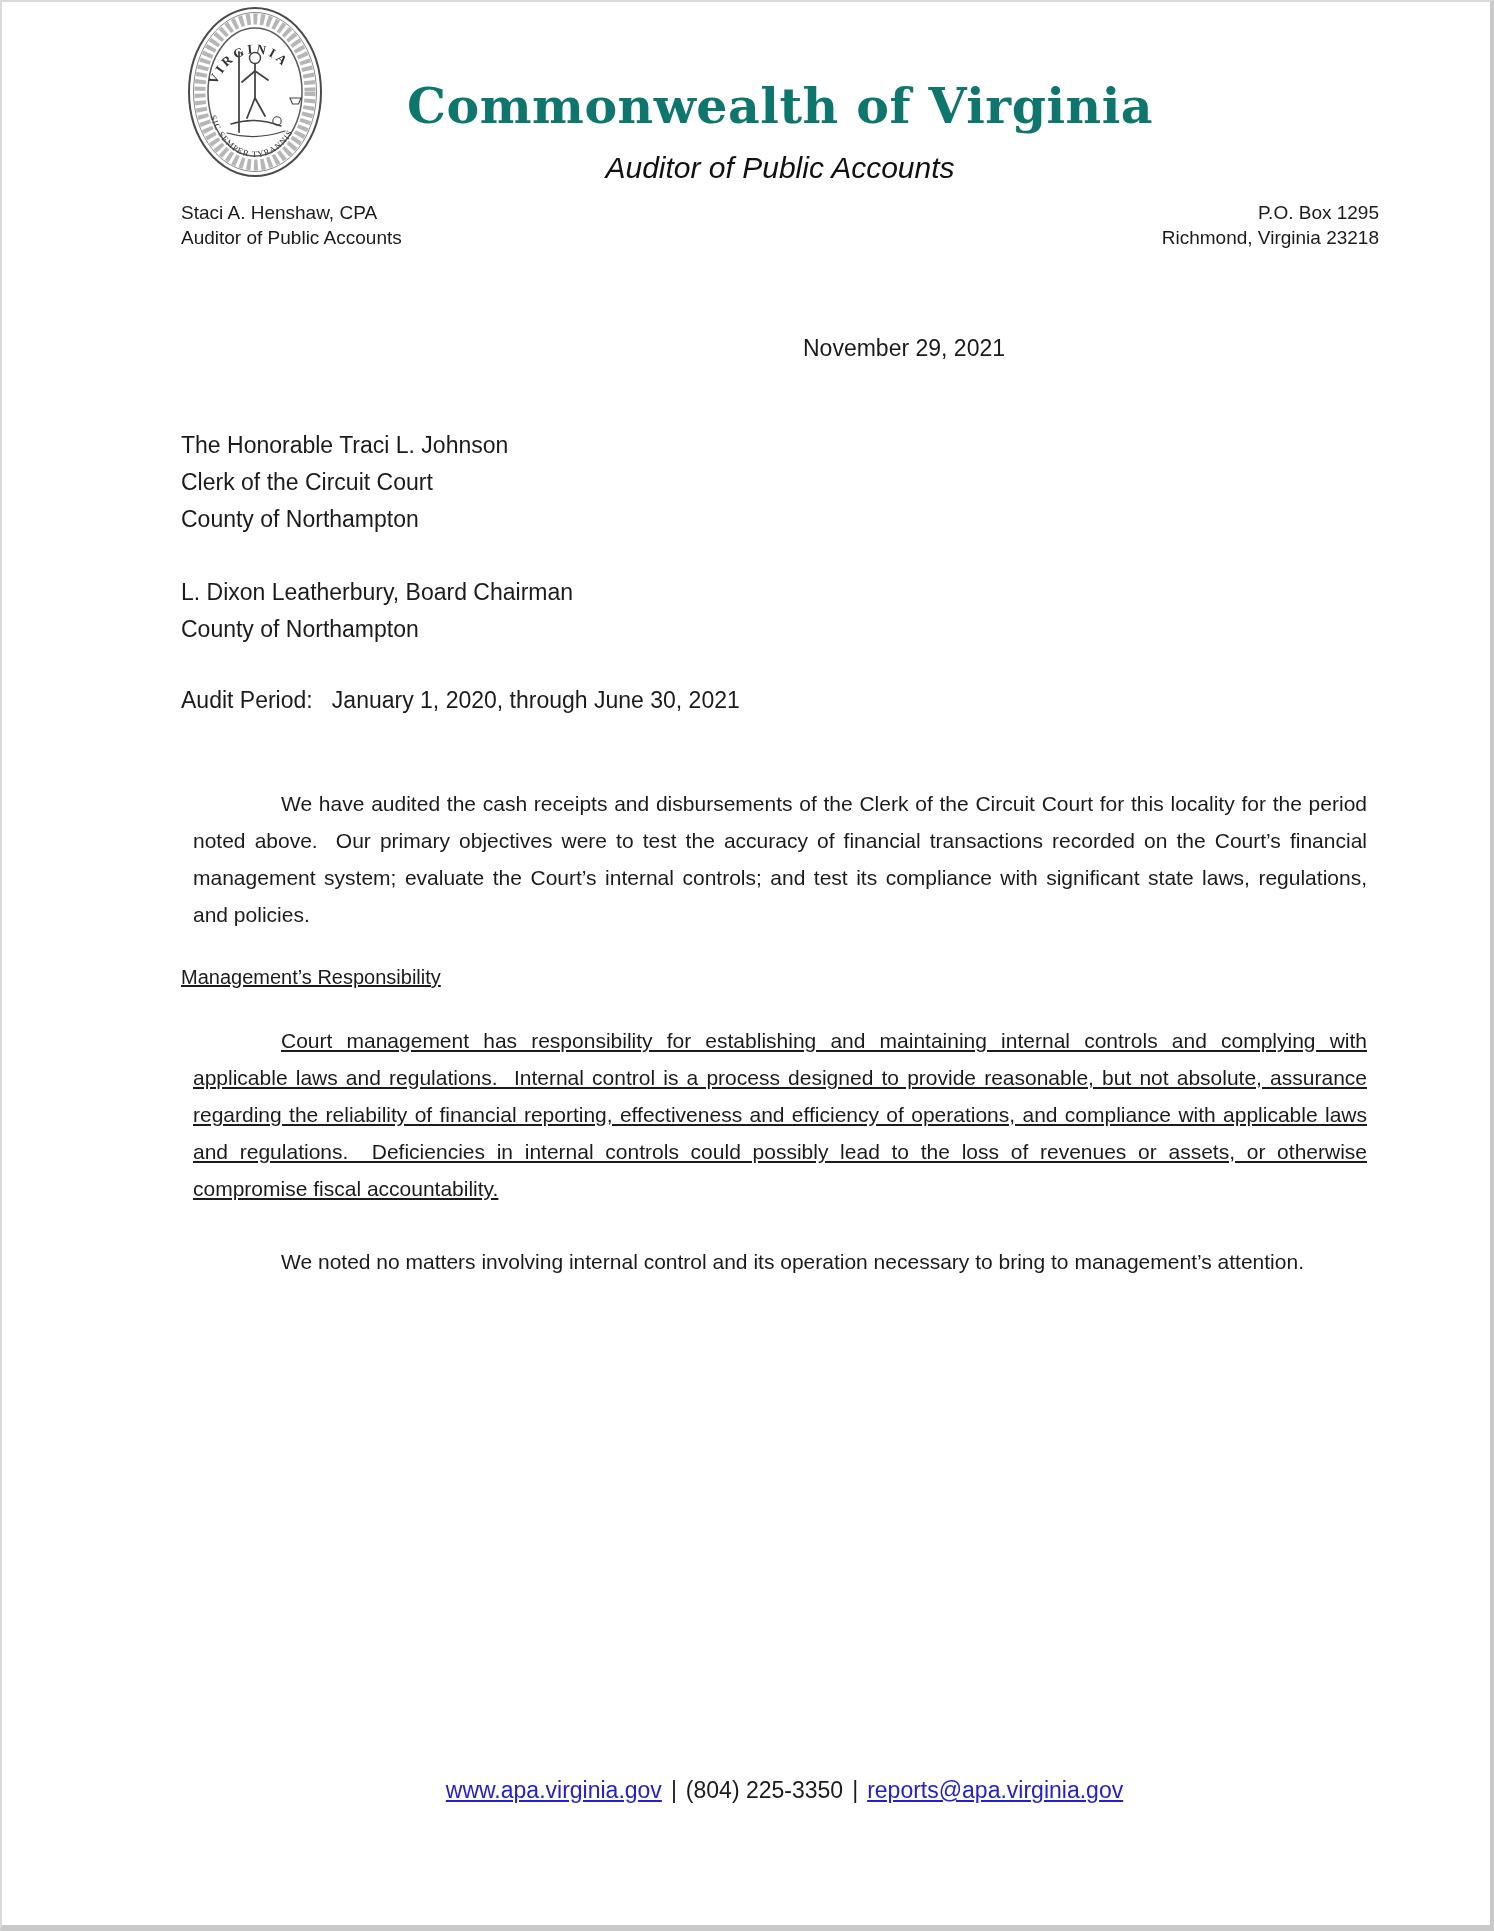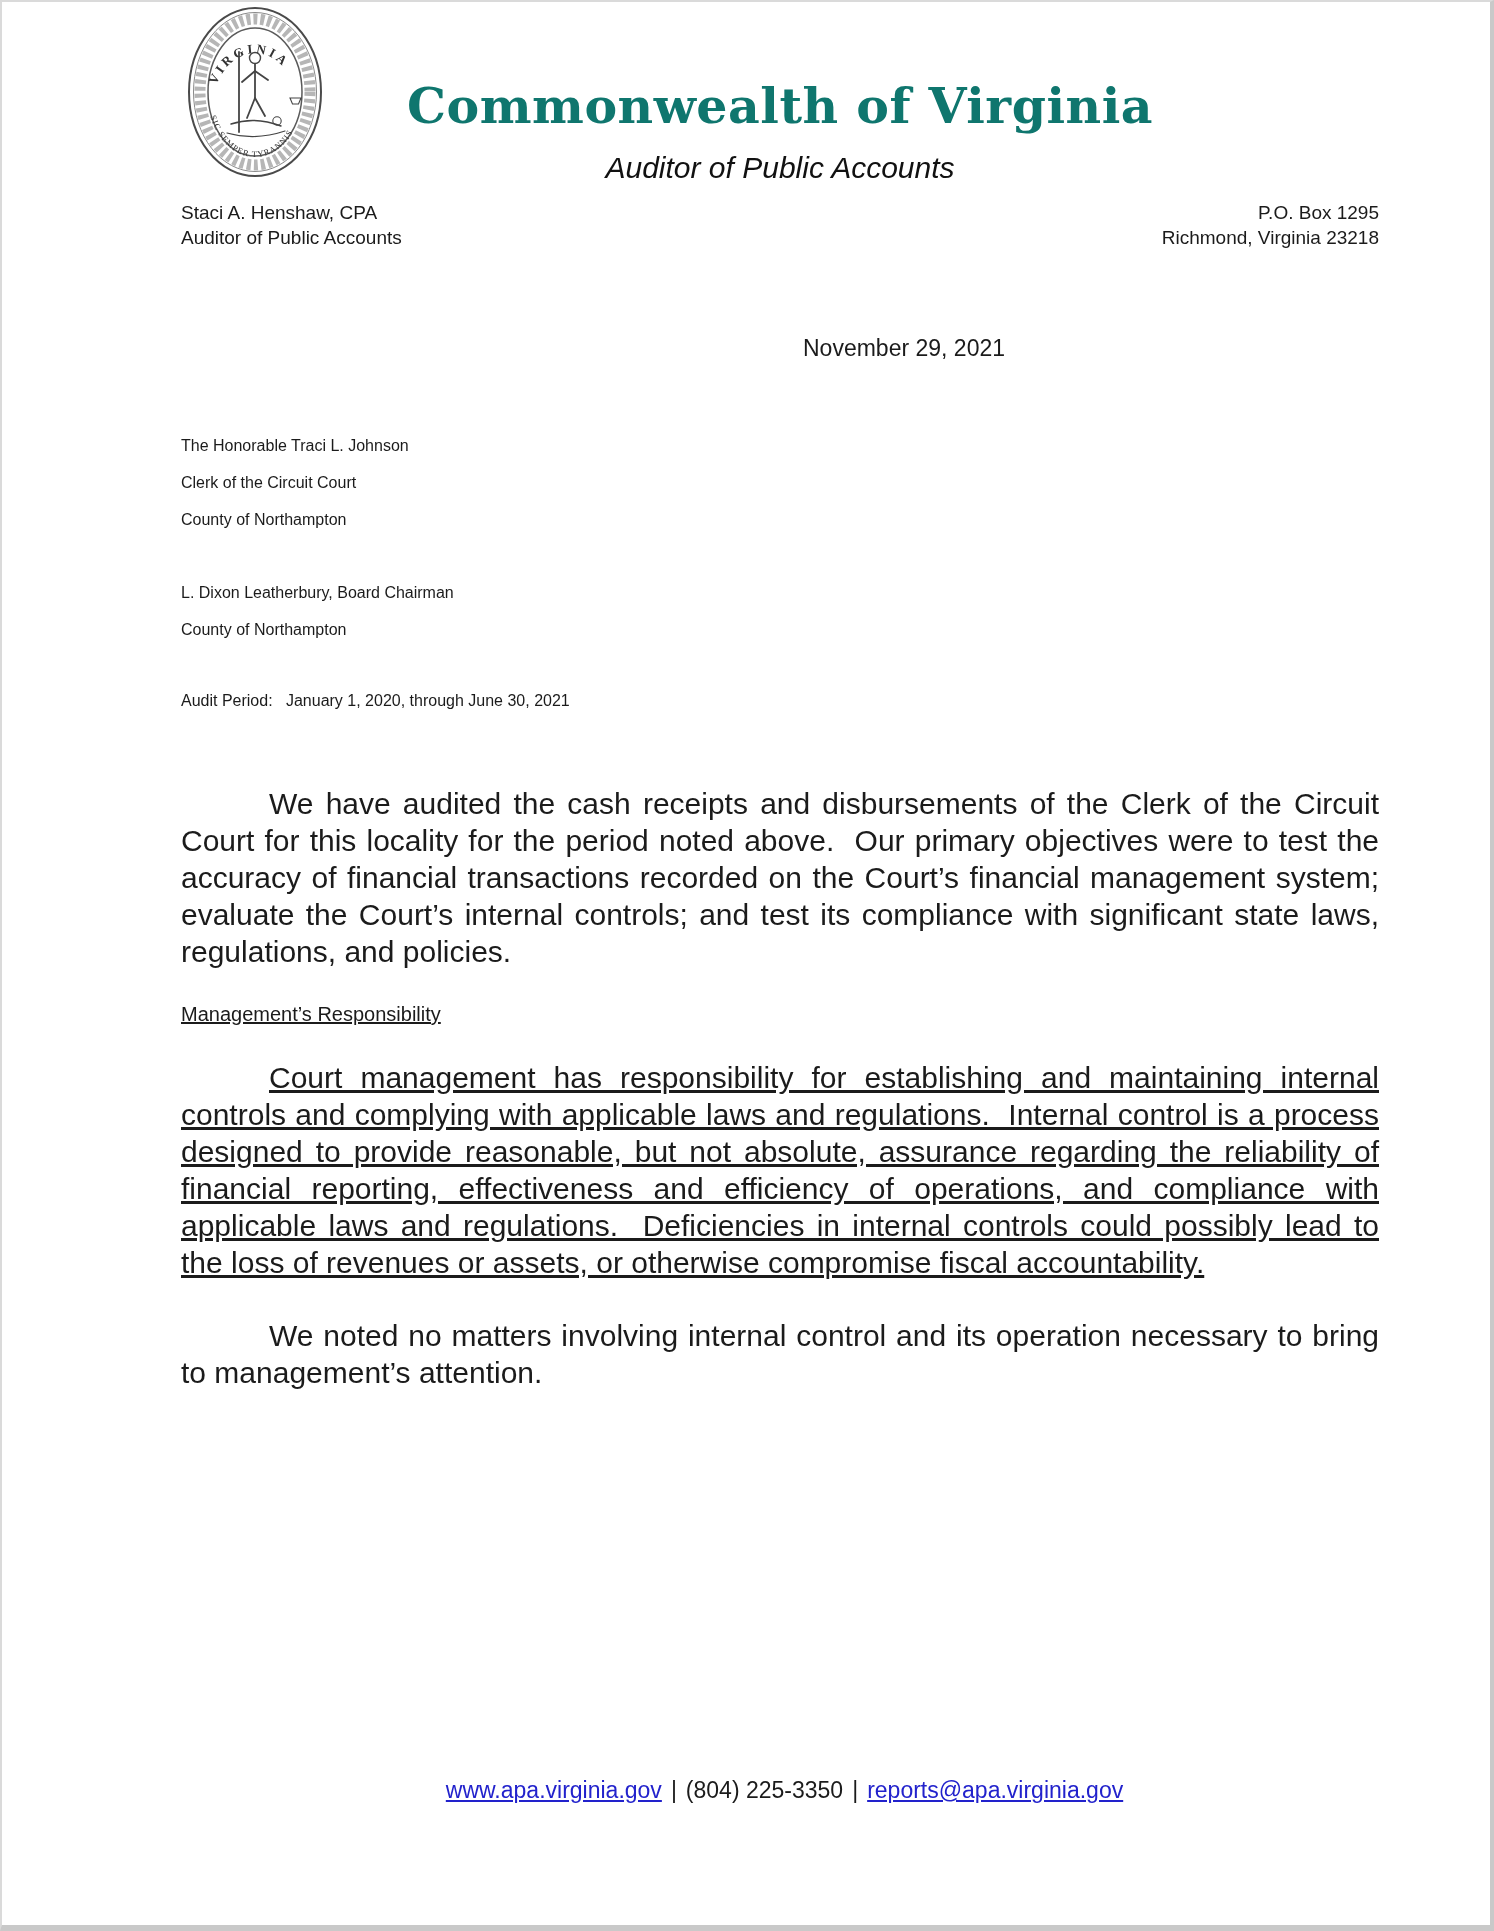--- a/index.html
+++ b/index.html
@@ -58,28 +58,28 @@
   }
   .info-right { text-align: right; }
 
   
   .date {
     margin-top: 80px;
     margin-left: 622px;
     font-size: 23px;
     line-height: 37px;
   }
-  .addr { font-size: 16px; line-height: 37px; }
+  .addr { font-size: 23px; line-height: 37px; }
   .recipient-1 { margin-top: 60px; }
   .recipient-2 { margin-top: 36px; }
   .audit-block { margin-top: 34px; }
 
   .body-par {
-    margin: 0;
-    font-size: 30px;
+    margin: 12px;
+    font-size: 21px;
     line-height: 37px;
     text-align: justify;
     text-indent: 88px;
   }
   .p1 { margin-top: 66px; }
   .section-heading {
     margin-top: 26px;
     font-size: 20px;
     line-height: 37px;
   }

